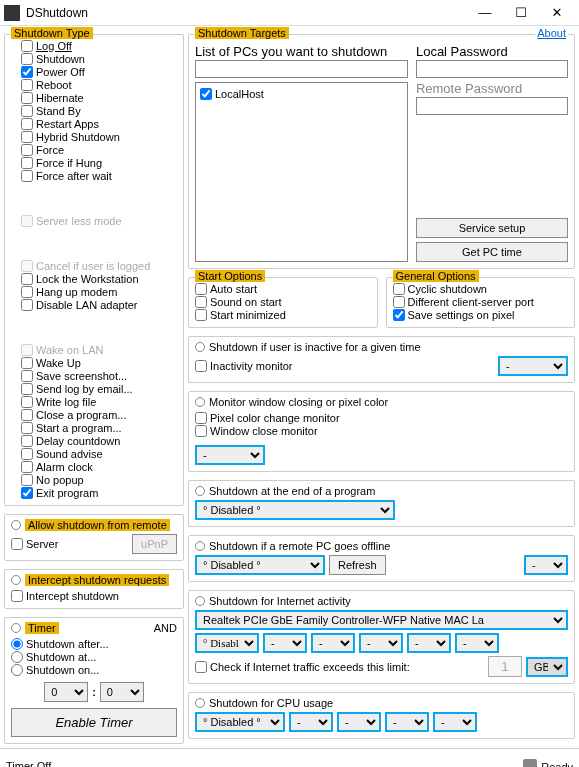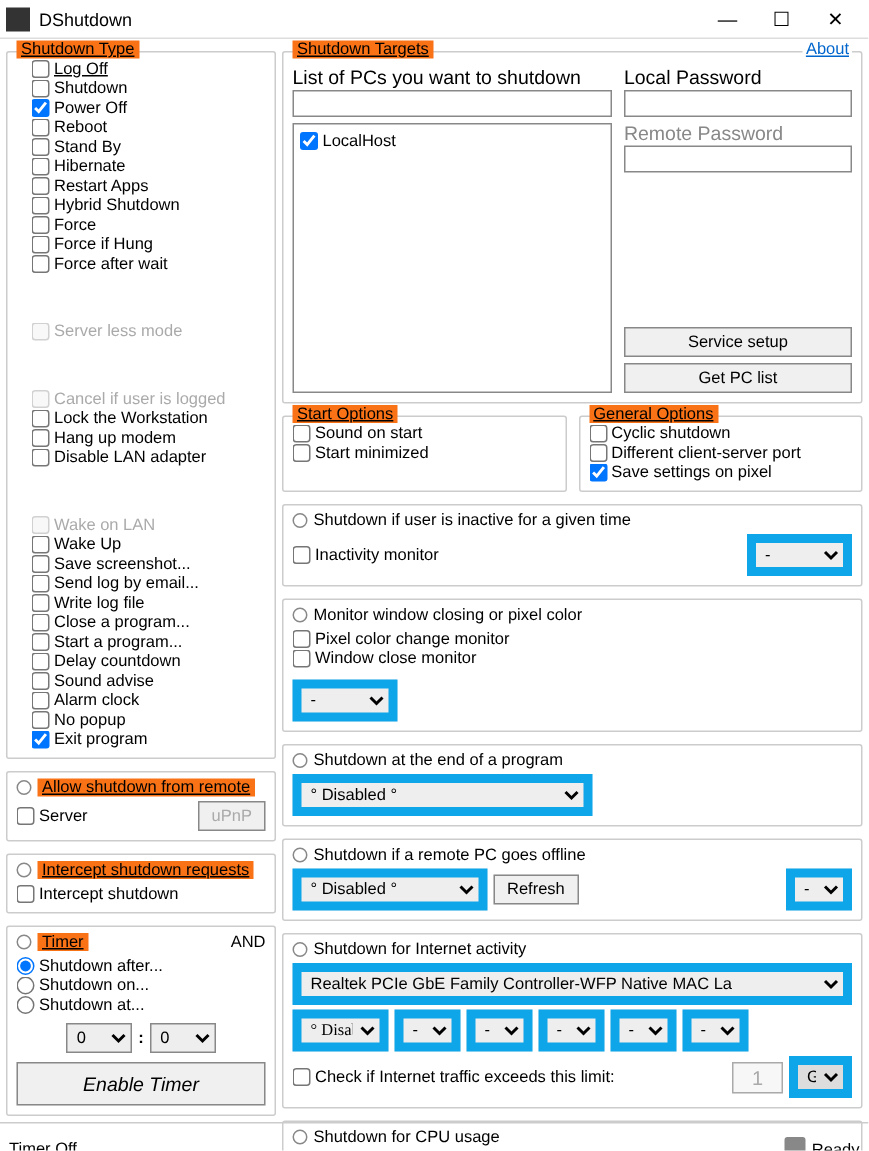--- a/index.html
+++ b/index.html
@@ -5,29 +5,29 @@
 * { box-sizing: border-box; margin: 0; padding: 0; }
 body { font-family: "Segoe UI", Tahoma, sans-serif; font-size: 11px; background: #fff; width: 579px; height: 767px; overflow: hidden; color: #000; }
 .titlebar { height: 26px; display: flex; align-items: center; padding: 0 4px; border-bottom: 1px solid #ddd; }
 .titlebar-icon { width: 16px; height: 16px; background: #333; margin-right: 6px; }
 .titlebar-title { flex: 1; font-size: 12px; }
 .titlebar-btn { width: 36px; height: 24px; display: flex; align-items: center; justify-content: center; font-size: 13px; }
 .content { display: flex; height: 722px; padding: 2px 4px; gap: 4px; }
 .left { width: 180px; display: flex; flex-direction: column; gap: 2px; }
 .right { flex: 1; display: flex; flex-direction: column; gap: 2px; }
 .group { border: 1px solid #ccc; border-radius: 2px; padding: 4px 6px 6px; position: relative; margin-top: 6px; }
-.group-title { position: absolute; top: -8px; left: 6px; background: #f97316; padding: 0 3px; font-size: 11px; text-decoration: underline; }
+.group-title { position: absolute; top: -8px; left: 6px; background: #eab308; padding: 0 3px; font-size: 11px; }
 .chk { display: flex; align-items: center; gap: 3px; padding: 0.5px 0; }
 .chk input { width: 12px; height: 12px; }
 .chk.disabled { color: #aaa; margin-top: 32px; }
 .underline { text-decoration: underline; }
 .radiohead { display: flex; align-items: center; gap: 4px; margin-bottom: 3px; }
 .radiohead-circ { width: 10px; height: 10px; border: 1px solid #888; border-radius: 50%; }
 input[type=text], input[type=password] { border: 1px solid #888; padding: 2px 3px; font-size: 11px; width: 100%; background: #fff; }
-select { border: 6px solid #0ea5e9; font-size: 11px; padding: 1px 2px; background: #eee; }
+select { border: 2px solid #0ea5e9; font-size: 11px; padding: 1px 2px; background: #eee; }
 button { border: 1px solid #888; background: #f0f0f0; font-size: 11px; padding: 3px 8px; }
 .listbox { border: 1px solid #888; background: #fff; height: 180px; padding: 4px; }
 .twocol { display: flex; gap: 8px; }
 .half { flex: 1; }
 .subrow { display: flex; align-items: center; gap: 4px; margin-top: 3px; }
 .lbl-small { font-size: 13px; }
 .timer-row { display: flex; align-items: center; justify-content: center; gap: 4px; margin: 6px 0; }
 .spin { width: 44px; padding: 2px; border: 1px solid #888; }
 .enable-btn { width: 100%; padding: 6px; font-size: 13px; font-style: italic; }
 .statusbar { height: 34px; border-top: 1px solid #ccc; display: flex; align-items: center; padding: 0 6px; font-size: 11px; justify-content: space-between; gap: 48px; }
@@ -69,25 +69,25 @@
           <label class="chk">
             <input type="checkbox" checked="" style="">
             <span>Power Off</span>
           </label>
           <label class="chk">
             <input type="checkbox" style="">
             <span>Reboot</span>
           </label>
           <label class="chk">
             <input type="checkbox" style="">
+            <span>Hibernate</span>
+          </label>
+          <label class="chk">
+            <input type="checkbox" style="">
             <span>Stand By</span>
-          </label>
-          <label class="chk">
-            <input type="checkbox" style="">
-            <span>Hibernate</span>
           </label>
           <label class="chk">
             <input type="checkbox" style="">
             <span>Restart Apps</span>
           </label>
           <label class="chk">
             <input type="checkbox" style="">
             <span>Hybrid Shutdown</span>
           </label>
           <label class="chk">
@@ -205,25 +205,25 @@
         <span class="group-title" style="position:static;">Timer</span>
         <div class="spacer"></div>
         <span>AND</span>
         </div>
       <label class="chk">
           <input type="radio" name="tm" checked="" style="">
           <span>Shutdown after...</span>
         </label>
       <label class="chk">
           <input type="radio" name="tm" style="">
-          <span>Shutdown on...</span>
+          <span>Shutdown at...</span>
         </label>
       <label class="chk">
           <input type="radio" name="tm" style="">
-          <span>Shutdown at...</span>
+          <span>Shutdown on...</span>
         </label>
       <div class="timer-row">
         <select class="spin"><option>0</option></select>
         <b>:</b>
         <select class="spin"><option>0</option></select>
       </div>
       <button class="enable-btn">Enable Timer</button>
     </div>
   </div>
 
@@ -243,28 +243,32 @@
               </label>
           </div>
         </div>
         <div class="half" style="flex:1; display:flex; flex-direction:column;">
           <div class="lbl-small label-only">Local Password</div>
           <input type="password" style="">
           <div class="lbl-small label-only" style="color:#888;margin-top:2px;">Remote Password</div>
           <input type="password" style="">
           <div class="spacer"></div>
           <button style="margin-bottom:4px;">Service setup</button>
-          <button>Get PC list</button>
+          <button>Get PC time</button>
         </div>
       </div>
     </div>
 
     <div class="twocol">
       <div class="group half">
         <div class="group-title">Start Options</div>
+        <label class="chk">
+            <input type="checkbox" style="">
+            <span>Auto start</span>
+          </label>
         <label class="chk">
             <input type="checkbox" style="">
             <span>Sound on start</span>
           </label>
         <label class="chk">
             <input type="checkbox" style="">
             <span>Start minimized</span>
           </label>
       </div>
       <div class="group half">

